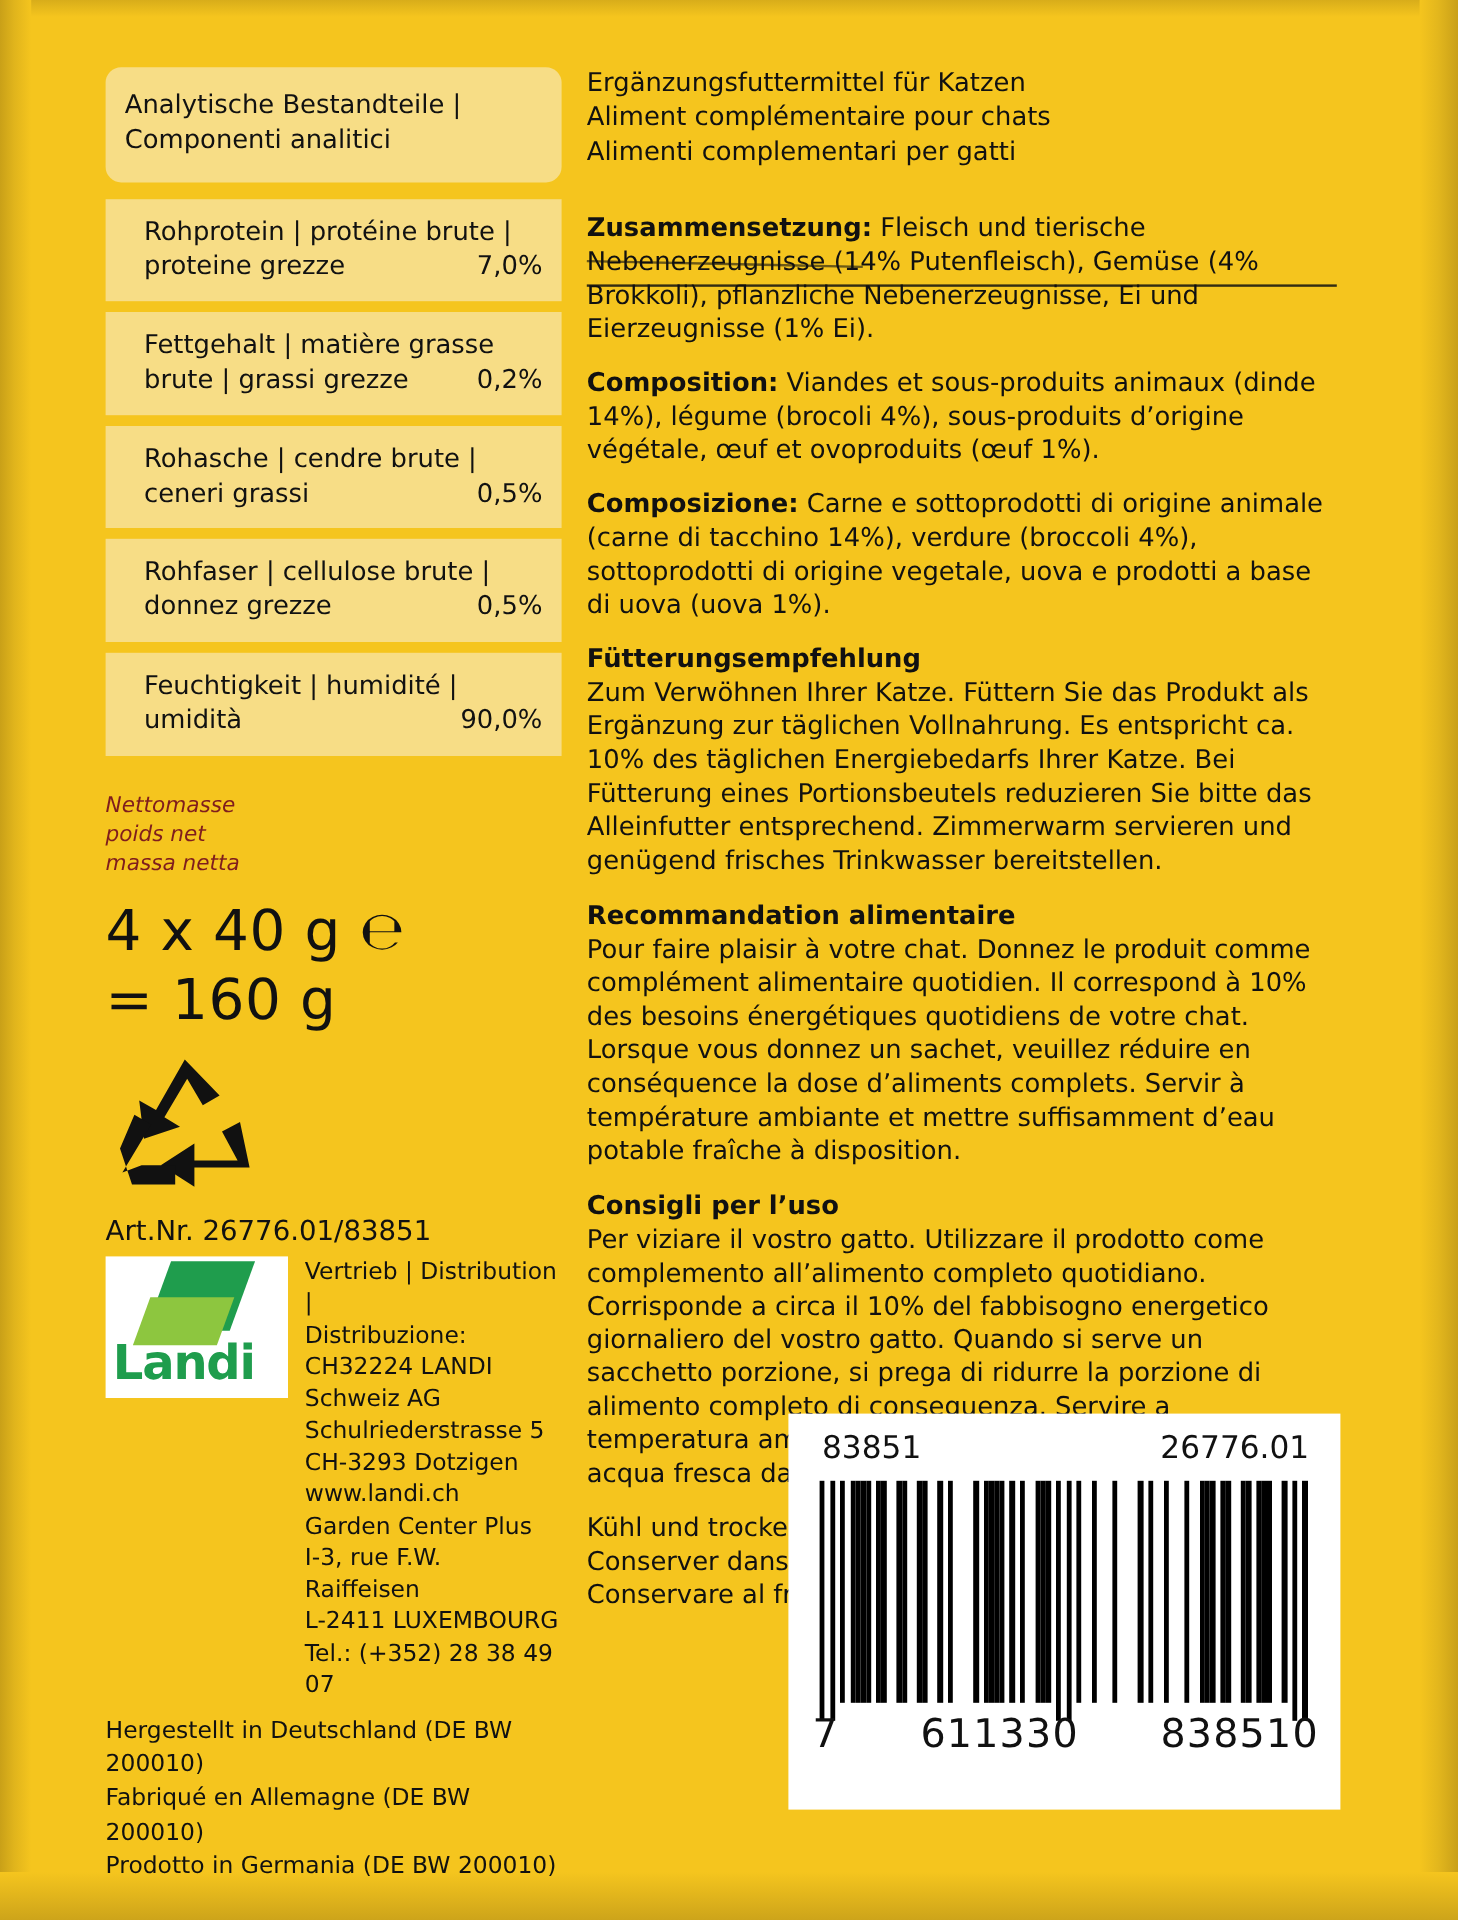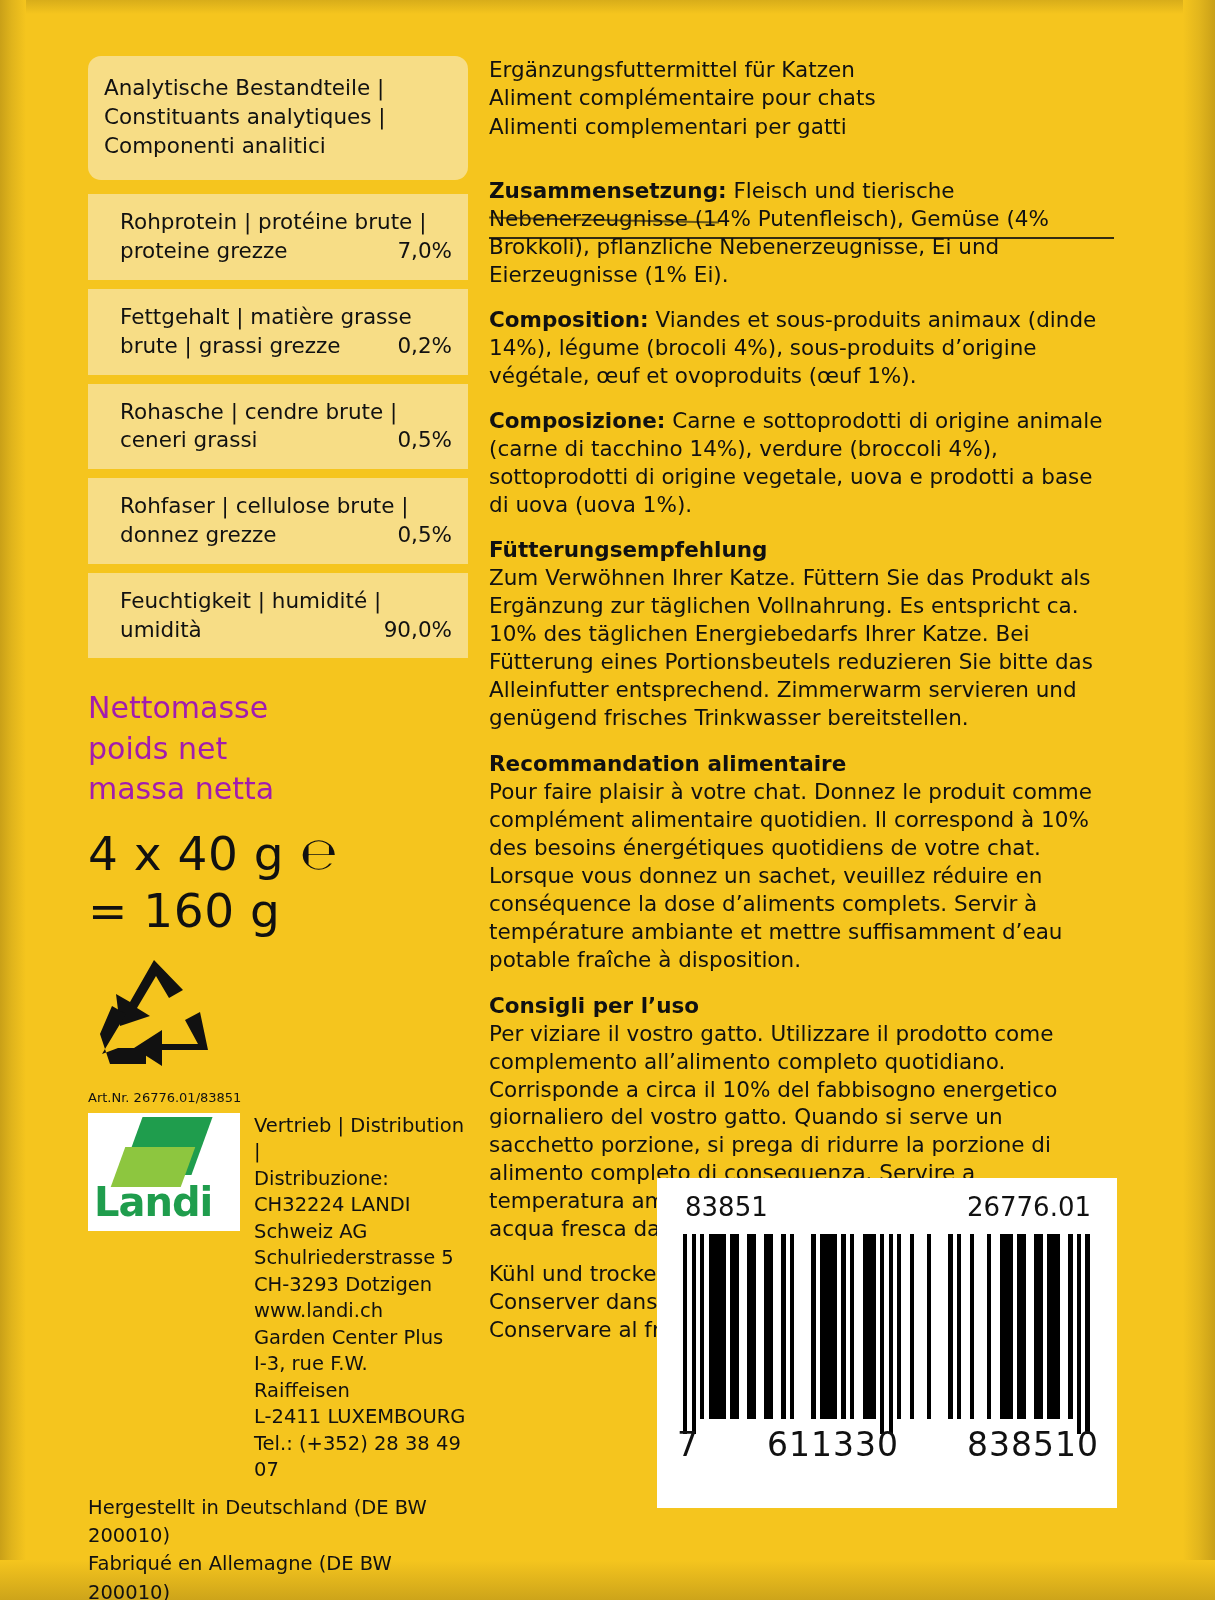--- a/index.html
+++ b/index.html
@@ -71,42 +71,43 @@
   .nutrient-name {
     flex: 1 1 auto;
     padding-right: 8px;
   }
   .nutrient-value {
     flex: 0 0 auto;
     white-space: nowrap;
   }
   .netto {
     margin-top: 30px;
-    font-size: 30px;
+    font-size: 18px;
     line-height: 1.34;
-    color: #a21caf;
+    color: #7f1d1d;
+    font-style: italic;
   }
   .weight {
     margin-top: 16px;
     font-size: 47px;
     line-height: 1.22;
     color: #111;
     letter-spacing: 0.5px;
   }
   .e-mark {
     font-size: 44px;
     vertical-align: 1px;
   }
   .recycle {
     margin-top: 14px;
     margin-left: 2px;
   }
   .artnr {
     margin-top: 6px;
-    font-size: 13px;
+    font-size: 23px;
     color: #111;
   }
   .distrib-block {
     margin-top: 8px;
     display: flex;
     align-items: flex-start;
   }
   .landi-logo {
     width: 152px;
     height: 118px;
@@ -244,21 +245,20 @@
 <div id="package">
   <div class="edge-top"></div>
   <div class="edge-left"></div>
   <div class="edge-right"></div>
   <div class="edge-bottom"></div>
 
   <div class="left-col">
 
     <div class="panel header">
       <div>Analytische Bestandteile |</div>
-      <div>Constituants analytiques |</div>
       <div>Componenti analitici</div>
     </div>
 
     <div class="panel">
       <div>Rohprotein | protéine brute |</div>
       <div class="nutrient-row">
         <span class="nutrient-name">proteine grezze</span>
         <span class="nutrient-value">7,0%</span>
       </div>
     </div>

